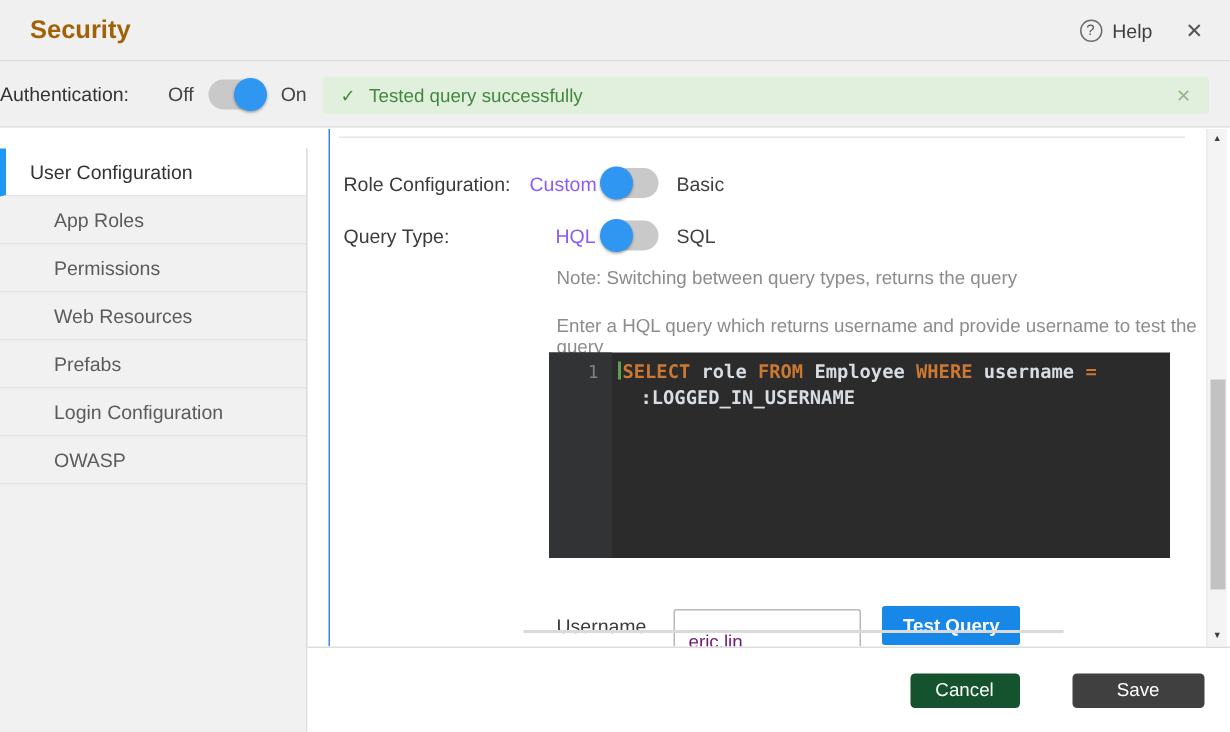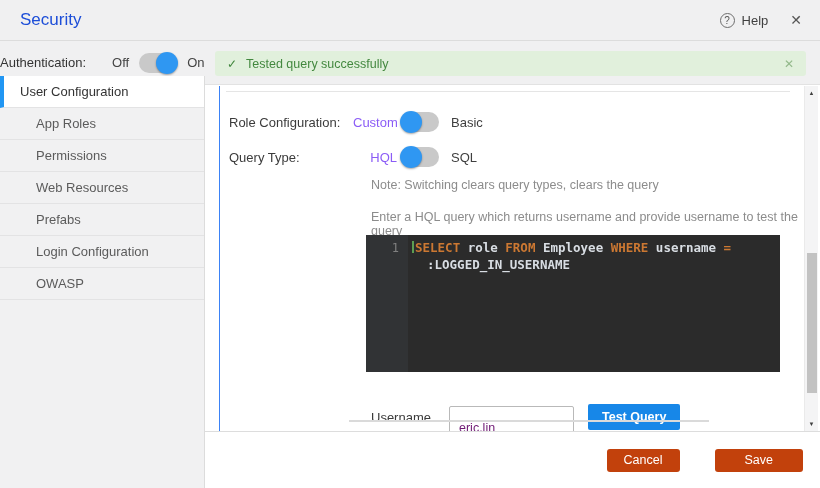--- a/index.html
+++ b/index.html
@@ -8,21 +8,21 @@
     position:relative; width:820px; height:488px; overflow:hidden;
     font-family:"Liberation Sans", sans-serif; background:#fff;
     -webkit-font-smoothing:antialiased;
   }
   
   .header {
     position:absolute; top:0; left:0; right:0; height:41px;
     background:#f0f0f1; border-bottom:1px solid #dcdcdc;
     display:flex; align-items:center; padding:0 16px;
   }
-  .title { font-size:17px; font-weight:400; color:#1d4ed8; margin-left:4px; }
+  .title { font-size:17px; font-weight:700; color:#a16207; margin-left:4px; }
   .header-right { margin-left:auto; display:flex; align-items:center; }
   .help-icon {
     width:15px; height:15px; border:1px solid #6d6d6d; border-radius:50%;
     font-size:10px; color:#555; display:flex; align-items:center; justify-content:center;
     cursor:pointer;
   }
   .help-label { font-size:13px; color:#3f3f3f; margin-left:7px; cursor:pointer; }
   .close-icon { font-size:14px; color:#555; margin-left:22px; margin-right:2px; cursor:pointer; }
   
   .toolbar {
@@ -47,21 +47,21 @@
   .banner {
     position:absolute; left:215px; right:14px; top:10px; height:25px;
     background:#e1f0dc; border-radius:3px;
     display:flex; align-items:center; padding:0 12px;
     color:#43883f; font-size:12.5px;
   }
   .banner .check { font-size:12px; margin-right:9px; }
   .banner .dismiss { margin-left:auto; color:#93b98b; font-size:12px; cursor:pointer; }
   
   .sidebar {
-    position:absolute; top:76px; left:0; bottom:0; width:205px;
+    position:absolute; top:99px; left:0; bottom:0; width:205px;
     background:#f1f1f2; border-right:1px solid #dcdcdc;
   }
   .side-item {
     height:32px; display:flex; align-items:center; padding-left:36px;
     font-size:13px; color:#5b5b5b; border-bottom:1px solid #e3e3e4; cursor:pointer;
   }
   .side-item.active {
     background:#fff; color:#333; border-left:4px solid #2196f3; padding-left:16px;
   }
   
@@ -117,22 +117,22 @@
   .sb-arrow.down { bottom:4px; }
   .sb-thumb { position:absolute; top:167px; left:2px; width:10px; height:140px; background:#c2c2c2; cursor:grab; }
   
   .footer {
     position:absolute; left:205px; right:0; bottom:0; height:57px;
     background:#fff; border-top:1px solid #dddddd;
     display:flex; align-items:center; justify-content:flex-end; padding-right:17px;
   }
   .btn { height:23px; border:none; border-radius:3px; color:#fff; font-size:12.5px;
          font-family:"Liberation Sans", sans-serif; cursor:pointer; }
-  .btn.cancel { background:#c2410c; padding:0 17px; }
-  .btn.save   { background:#c2410c; padding:0 30px; margin-left:35px; }
+  .btn.cancel { background:#14532d; padding:0 17px; }
+  .btn.save   { background:#404040; padding:0 30px; margin-left:35px; }
 </style>
 </head>
 <body>
 
 <div class="window">
 
   <div class="header">
     <span class="title">Security</span>
     <div class="header-right">
       <span class="help-icon">?</span>
@@ -183,21 +183,21 @@
     <div class="form-row row2">
       <span class="form-label">Query Type:</span>
       <span class="opt-left">HQL</span>
       <span class="toggle knob-left">
         <span class="track"></span>
         <span class="knob"></span>
       </span>
       <span class="opt-right">SQL</span>
     </div>
 
-    <div class="note">Note: Switching clears query types, clears the query</div>
+    <div class="note">Note: Switching between query types, returns the query</div>
     <div class="hint">Enter a HQL query which returns username and provide username to test the query</div>
 
     <div class="editor">
       <div class="gutter">
         <span>1</span>
       </div>
       <div class="codearea">
         <div class="line1"><span class="caret"></span><span class="kw">SELECT</span><span> role </span><span class="kw">FROM</span><span> Employee </span><span class="kw">WHERE</span><span> username </span><span class="kw">=</span></div>
         <div class="line2">:LOGGED_IN_USERNAME</div>
       </div>

